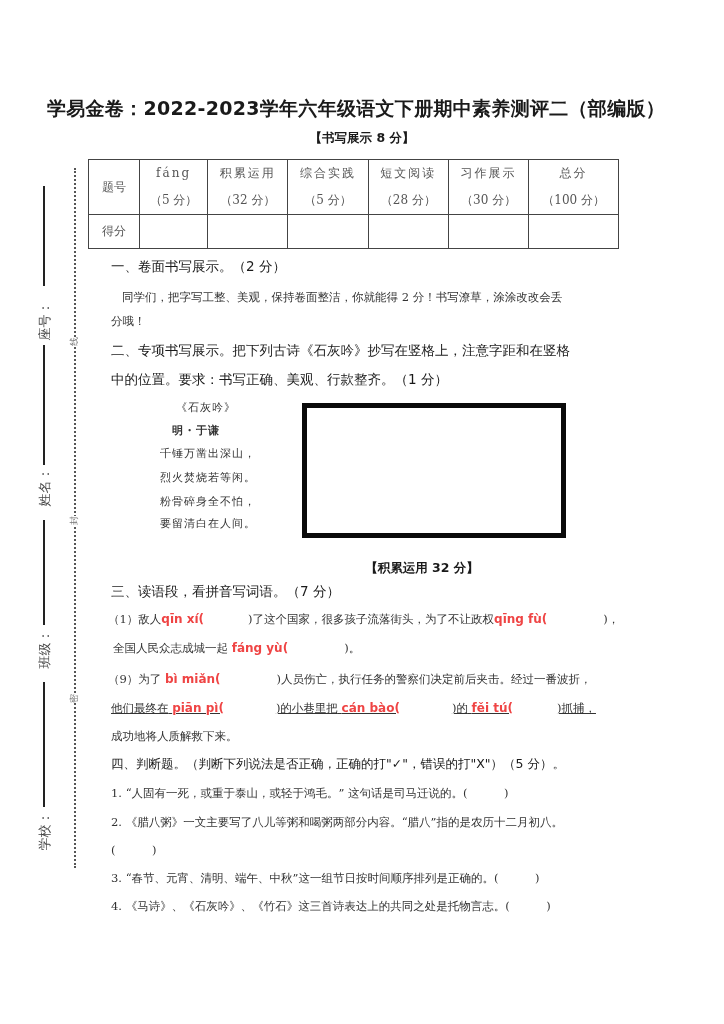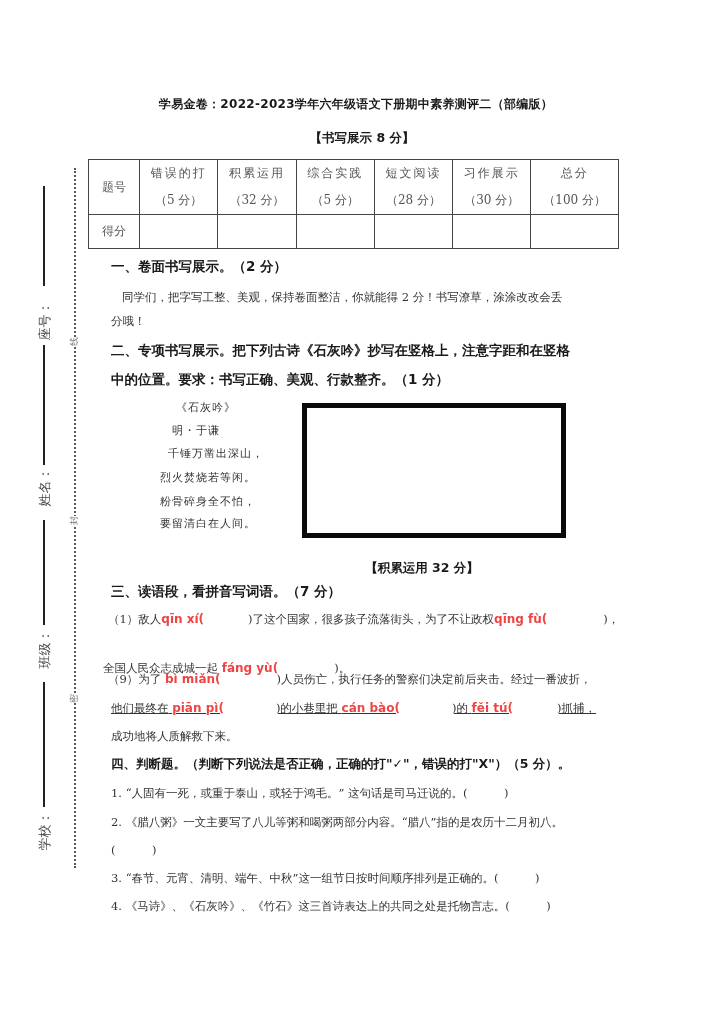--- a/index.html
+++ b/index.html
@@ -4,39 +4,39 @@
   <style>
     html, body { margin: 0; padding: 0; }
     body {
       width: 724px; height: 1024px; background: #ffffff; position: relative; overflow: hidden;
       font-family: "DejaVu Serif", "Liberation Serif", serif; color: #222;
     }
     .abs { position: absolute; }
     .sans { font-family: "DejaVu Sans", "Liberation Sans", sans-serif; }
     .title {
       left: 0; width: 712px; top: 96px; text-align: center;
-      font-size: 12px; font-weight: bold; color: #1a1a1a; letter-spacing: 0.3px;
+      font-size: 19px; font-weight: bold; color: #1a1a1a; letter-spacing: 0.3px;
     }
     .subtitle {
       left: 0; width: 724px; top: 130px; text-align: center;
       font-size: 12.5px; font-weight: bold; color: #1a1a1a;
     }
     table.score {
       position: absolute; left: 88px; top: 159px; width: 531px; border-collapse: collapse;
       font-size: 12px; color: #555;
     }
     table.score td {
       border: 1px solid #444; text-align: center; padding: 0; font-weight: normal;
     }
     table.score tr.r1 td { height: 54px; }
     table.score tr.r2 td { height: 33px; }
     .cell-top { display: block; line-height: 27px; letter-spacing: 2px; }
     .cell-bot { display: block; line-height: 27px; }
     .heading {
-      left: 111px; font-size: 13.5px; font-weight: bold; color: #1a1a1a;
+      left: 111px; font-size: 13.5px; font-weight: normal; color: #1a1a1a;
     }
     .body-text {
       left: 111px; font-size: 11.5px; color: #333;
     }
     .poem-line {
       font-size: 11px; color: #333; letter-spacing: 1px;
     }
     .pinyin { font-family: "DejaVu Sans", "Liberation Sans", sans-serif; font-weight: bold; font-size: 12px; color: #ef4444; }
     .blank { display: inline-block; }
     .writing-box {
@@ -74,21 +74,21 @@
 <div class="abs seal" style="left:70px; top:690px;">密</div>
 
 <div class="abs title sans">学易金卷：2022-2023学年六年级语文下册期中素养测评二（部编版）</div>
 <div class="abs subtitle sans">【书写展示 8 分】</div>
 
 <table class="score">
   <tbody>
       <tr class="r1">
     <td style="width:50px;"><span>题号</span></td>
     <td>
-          <span class="cell-top">错误的打</span>
+          <span class="cell-top">fáng</span>
           <span class="cell-bot">（5 分）</span>
         </td>
     <td>
           <span class="cell-top">积累运用</span>
           <span class="cell-bot">（32 分）</span>
         </td>
     <td>
           <span class="cell-top">综合实践</span>
           <span class="cell-bot">（5 分）</span>
         </td>
@@ -118,36 +118,36 @@
   </table>
 
 <div class="abs heading sans" style="top:258px;">一、卷面书写展示。（2 分）</div>
 <div class="abs body-text" style="top:290px; left:122px;">同学们，把字写工整、美观，保持卷面整洁，你就能得 2 分！书写潦草，涂涂改改会丢</div>
 <div class="abs body-text" style="top:314px;">分哦！</div>
 
 <div class="abs heading sans" style="top:342px;">二、专项书写展示。把下列古诗《石灰吟》抄写在竖格上，注意字距和在竖格</div>
 <div class="abs heading sans" style="top:371px;">中的位置。要求：书写正确、美观、行款整齐。（1 分）</div>
 
 <div class="abs poem-line" style="left:176px; top:400px;">《石灰吟》</div>
-<div class="abs poem-line" style="left:172px; top:423px;">明・于谦</div>
-<div class="abs poem-line" style="left:160px; top:446px;margin-left:8px;">千锤万凿出深山，</div>
+<div class="abs poem-line" style="left:172px; top:423px;font-weight:bold;">明・于谦</div>
+<div class="abs poem-line" style="left:160px; top:446px;">千锤万凿出深山，</div>
 <div class="abs poem-line" style="left:160px; top:470px;">烈火焚烧若等闲。</div>
 <div class="abs poem-line" style="left:160px; top:494px;">粉骨碎身全不怕，</div>
 <div class="abs poem-line" style="left:160px; top:516px;">要留清白在人间。</div>
 
 <div class="abs writing-box"></div>
 
 <div class="abs subtitle sans" style="top:560px; left:60px;">【积累运用 32 分】</div>
 
 <div class="abs heading sans" style="top:583px;">三、读语段，看拼音写词语。（7 分）</div>
 
 <div class="abs body-text" style="top:612px; left:108px; white-space:nowrap;">
   <span>（1）敌人</span><span class="pinyin">qīn xí(</span><span class="blank" style="width:44px;"></span><span>)了这个国家，很多孩子流落街头，为了不让政权</span><span class="pinyin">qīng fù(</span><span class="blank" style="width:56px;"></span><span>)，</span>
 </div>
-<div class="abs body-text" style="top:641px; left:103px; white-space:nowrap;margin-top:20px;">
+<div class="abs body-text" style="top:641px; left:113px; white-space:nowrap;">
   <span>全国人民众志成城一起</span> <span class="pinyin">fáng yù(</span><span class="blank" style="width:56px;"></span><span>)。</span>
 </div>
 
 <div class="abs body-text" style="top:672px; left:108px; white-space:nowrap;">
   <span>（9）为了</span> <span class="pinyin">bì miǎn(</span><span class="blank" style="width:56px;"></span><span>)人员伤亡，执行任务的警察们决定前后夹击。经过一番波折，</span>
 </div>
 <div class="abs body-text" style="top:701px; left:111px; white-space:nowrap;text-decoration:underline;">
   <span>他们最终在</span> <span class="pinyin">piān pì(</span><span class="blank" style="width:52px;"></span><span>)的小巷里把</span> <span class="pinyin">cán bào(</span><span class="blank" style="width:52px;"></span><span>)的</span> <span class="pinyin">fěi tú(</span><span class="blank" style="width:44px;"></span><span>)抓捕，</span>
 </div>
 <div class="abs body-text" style="top:729px;">成功地将人质解救下来。</div>

